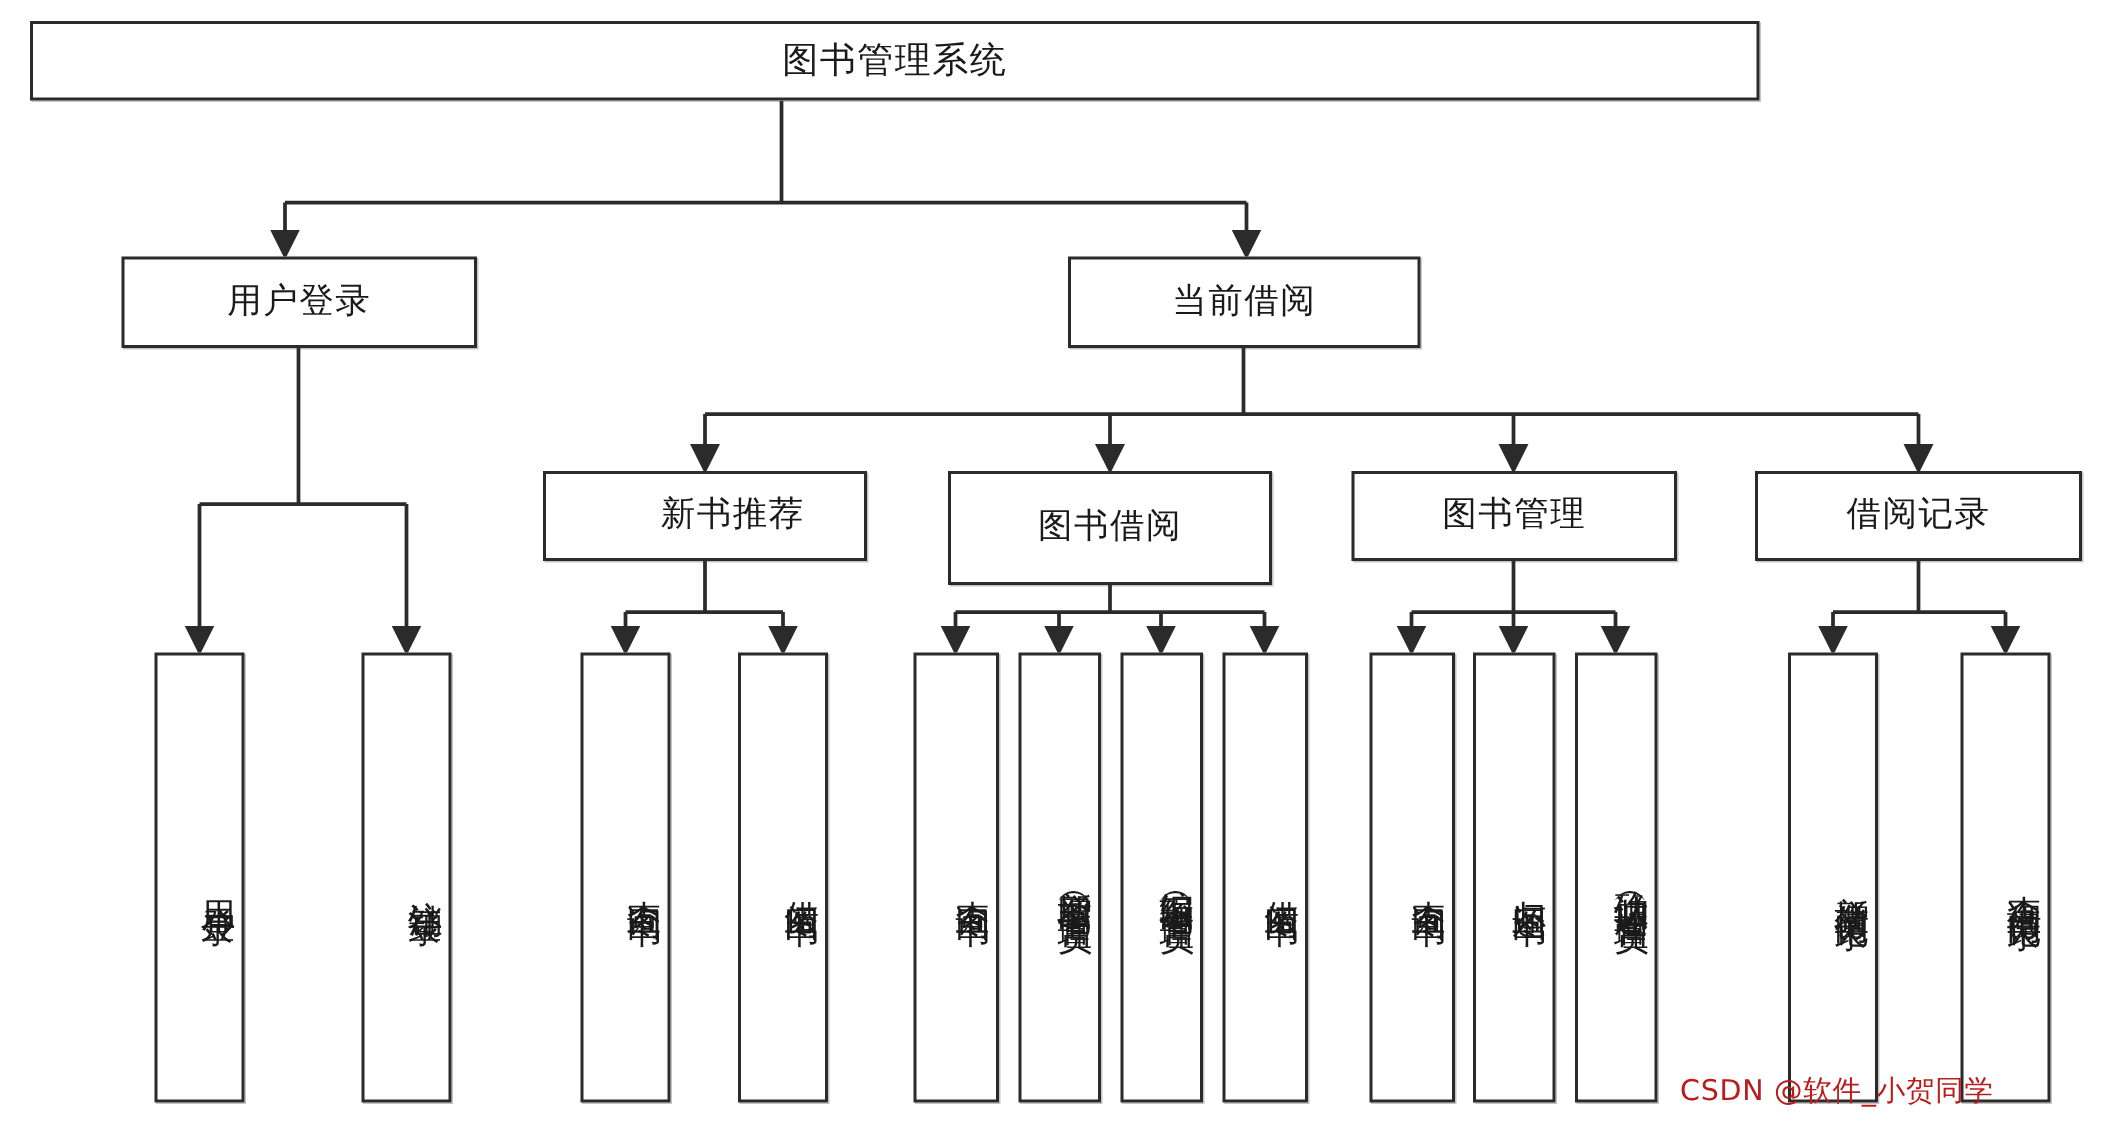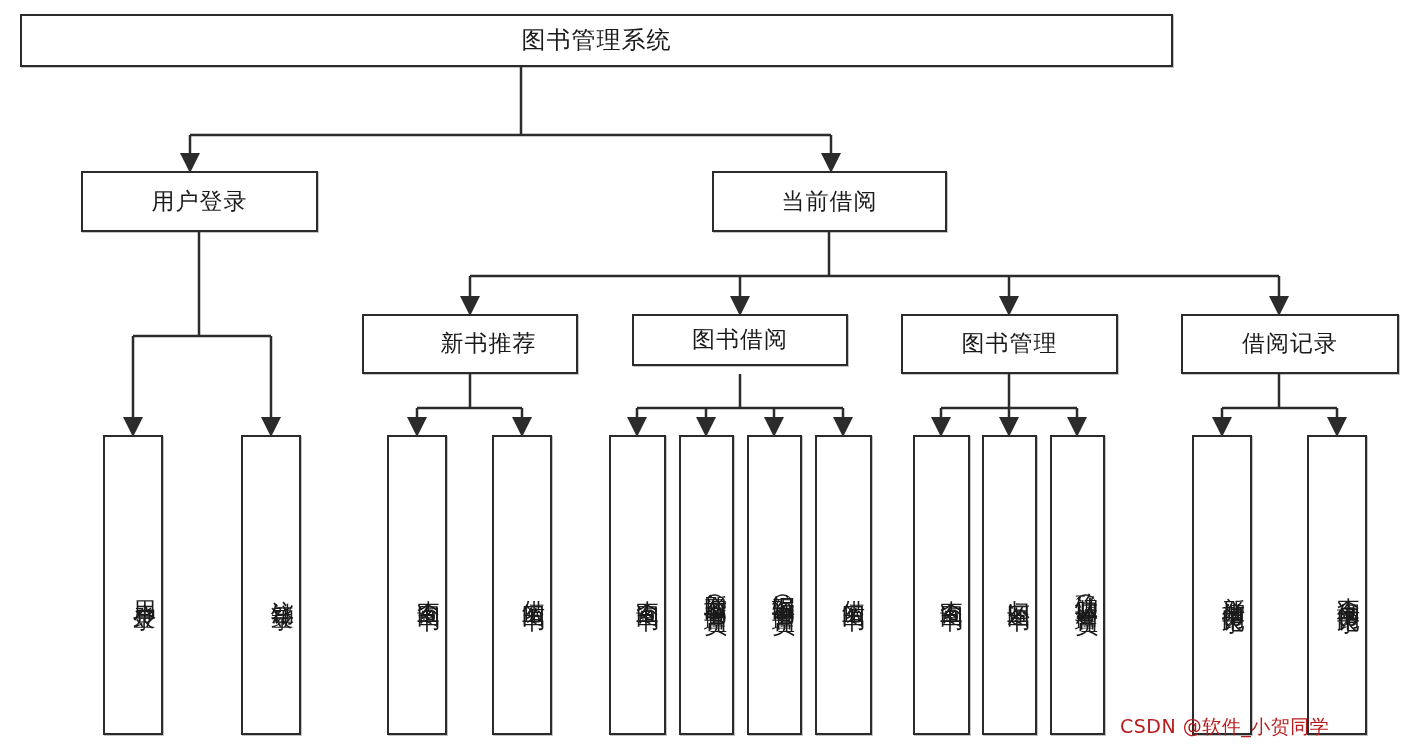--- a/index.html
+++ b/index.html
@@ -118,23 +118,23 @@
       <path d="M1337,408 L1337,425" marker-end="url(#arw)"></path>
     </g>
   </svg>
 
   <div class="node horiz root" style="left:20px; top:14px; width:1153px; height:53px;">图书管理系统</div>
 
   <div class="node horiz" style="left:81px; top:171px; width:237px; height:61px;">用户登录</div>
   <div class="node horiz" style="left:712px; top:171px; width:235px; height:61px;">当前借阅</div>
 
   <div class="node horiz" style="left:362px; top:314px; width:216px; height:60px;padding-left:37px;">新书推荐</div>
-  <div class="node horiz" style="left:632px; top:314px; width:216px; height:52px;">图书借阅</div>
+  <div class="node horiz" style="left:632px; top:314px; width:216px; height:76px;">图书借阅</div>
   <div class="node horiz" style="left:901px; top:314px; width:217px; height:60px;">图书管理</div>
-  <div class="node horiz" style="left:1170px; top:314px; width:218px; height:60px;margin-left:11px;">借阅记录</div>
+  <div class="node horiz" style="left:1170px; top:314px; width:218px; height:60px;">借阅记录</div>
 
   <div class="node vert" style="left:103px; top:435px; width:60px; height:300px;">用户登录</div>
   <div class="node vert" style="left:241px; top:435px; width:60px; height:300px;">注销登录</div>
 
   <div class="node vert" style="left:387px; top:435px; width:60px; height:300px;">查询图书</div>
   <div class="node vert" style="left:492px; top:435px; width:60px; height:300px;">借阅图书</div>
 
   <div class="node vert" style="left:609px; top:435px; width:57px; height:300px;">查询图书</div>
   <div class="node vert" style="left:679px; top:435px; width:55px; height:300px;">新增图书（管理员）</div>
   <div class="node vert" style="left:747px; top:435px; width:55px; height:300px;">编辑图书（管理员）</div>

